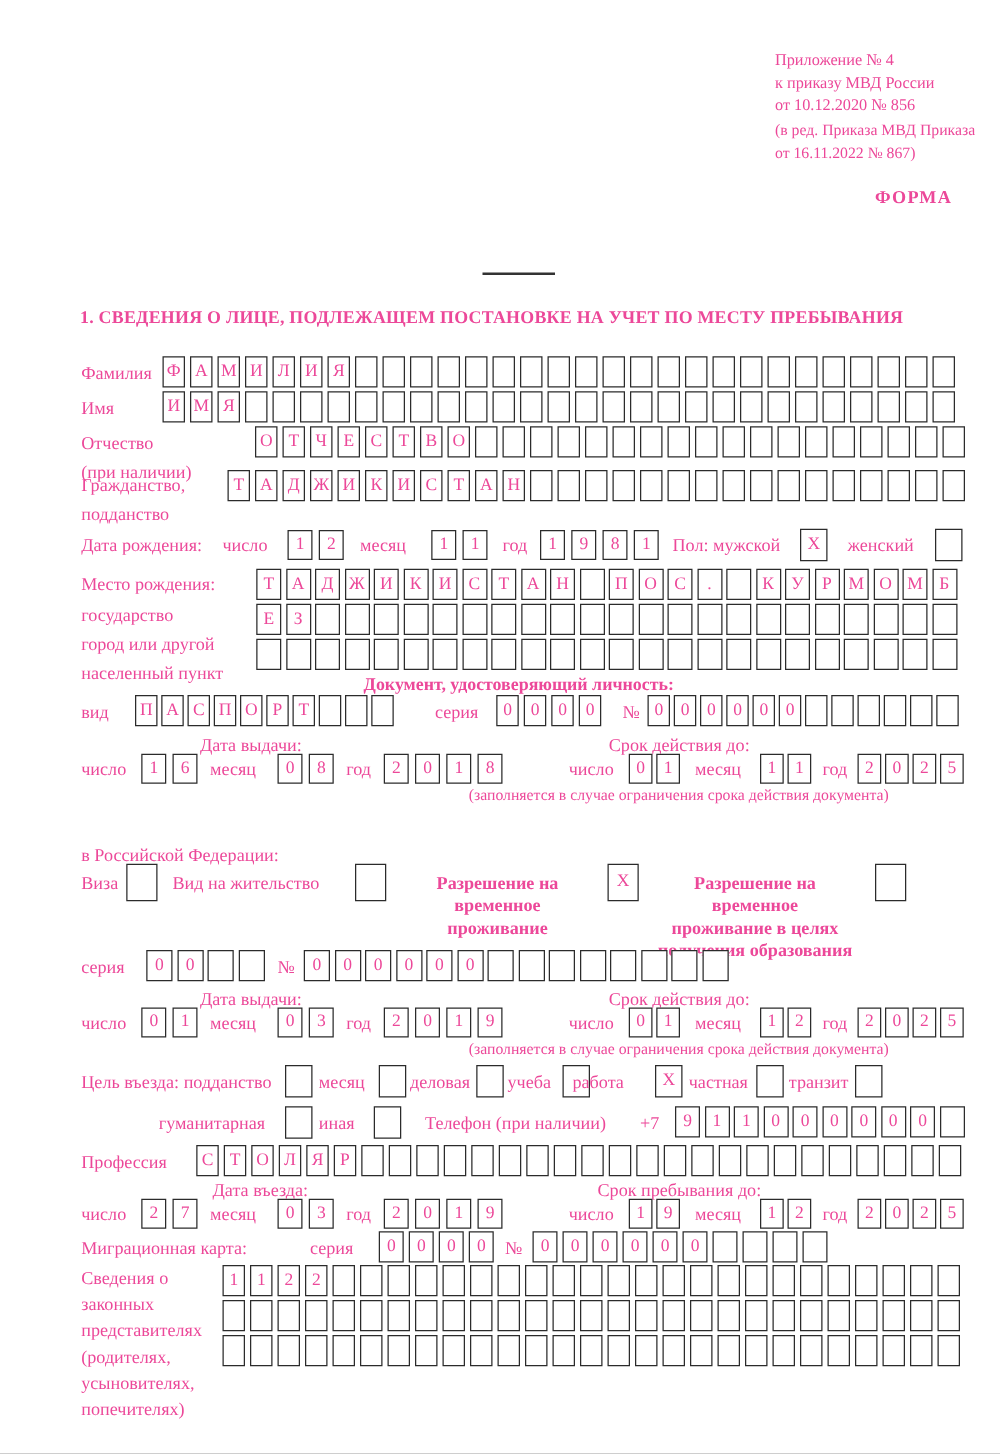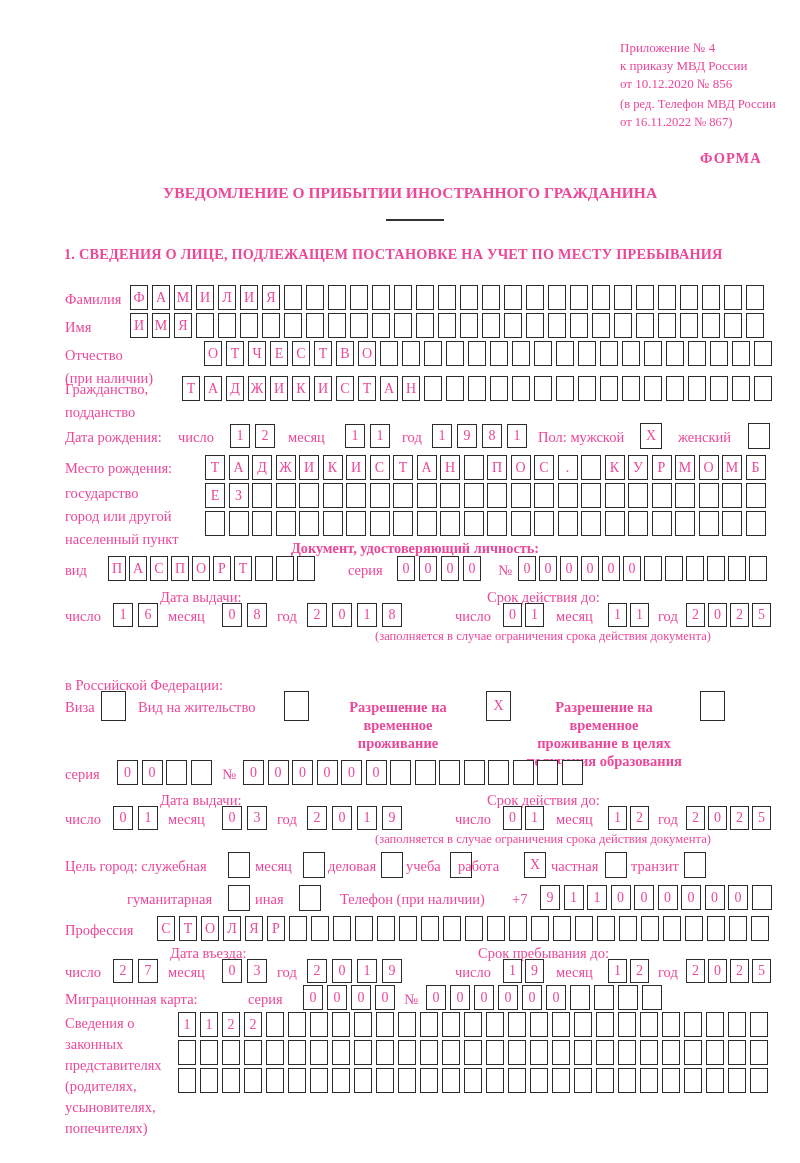--- a/index.html
+++ b/index.html
@@ -25,25 +25,24 @@
   .wrap{white-space:normal;font-weight:bold;}
 </style>
 </head>
 <body>
 
 <div class="page">
 
   <div class="abs sm" style="left:620px;top:40px">Приложение № 4</div>
   <div class="abs sm" style="left:620px;top:58px">к приказу МВД России</div>
   <div class="abs sm" style="left:620px;top:76px">от 10.12.2020 № 856</div>
-  <div class="abs xs" style="left:620px;top:97px">(в ред. Телефон МВД России</div>
+  <div class="abs xs" style="left:620px;top:97px">(в ред. Приказа МВД Приказа</div>
   <div class="abs xs" style="left:620px;top:115px">от 16.11.2022 № 867)</div>
   <div class="abs b" style="left:700px;top:149px;letter-spacing:1px">ФОРМА</div>
 
-  <div class="abs b ctr" style="left:70px;top:183px;width:680px;font-size:15.5px">УВЕДОМЛЕНИЕ О ПРИБЫТИИ ИНОСТРАННОГО ГРАЖДАНИНА</div>
   <div class="abs b ctr" style="left:70px;top:206px;width:680px;font-size:15.5px"><span class="uline"></span></div>
 
   <div class="abs b" style="left:64px;top:246px;font-size:14.3px;letter-spacing:0.2px">1. СВЕДЕНИЯ О ЛИЦЕ, ПОДЛЕЖАЩЕМ ПОСТАНОВКЕ НА УЧЕТ ПО МЕСТУ ПРЕБЫВАНИЯ</div>
 
   <div class="abs" style="left:65px;top:290px">Фамилия</div>
   <div class="cells" style="left:130px;top:285px">
       <span class="cell">Ф</span>
       <span class="cell">А</span>
       <span class="cell">М</span>
       <span class="cell">И</span>
@@ -439,21 +438,21 @@
     </div>
   <div class="abs" style="left:658px;top:810px">год</div>
   <div class="cells date2" style="left:686px;top:806px">
       <span class="cell">2</span>
       <span class="cell">0</span>
       <span class="cell">2</span>
       <span class="cell">5</span>
     </div>
   <div class="abs xs" style="left:375px;top:832px">(заполняется в случае ограничения срока действия документа)</div>
 
-  <div class="abs" style="left:65px;top:857px">Цель город: служебная</div>
+  <div class="abs" style="left:65px;top:857px">Цель въезда: подданство</div>
   <div class="cells cbm" style="left:228px;top:852px">
       <span class="cell"></span>
     </div>
   <div class="abs" style="left:255px;top:857px">месяц</div>
   <div class="cells cbm" style="left:303px;top:852px">
       <span class="cell"></span>
     </div>
   <div class="abs" style="left:328px;top:857px">деловая</div>
   <div class="cells cbm" style="left:381px;top:852px">
       <span class="cell"></span>

